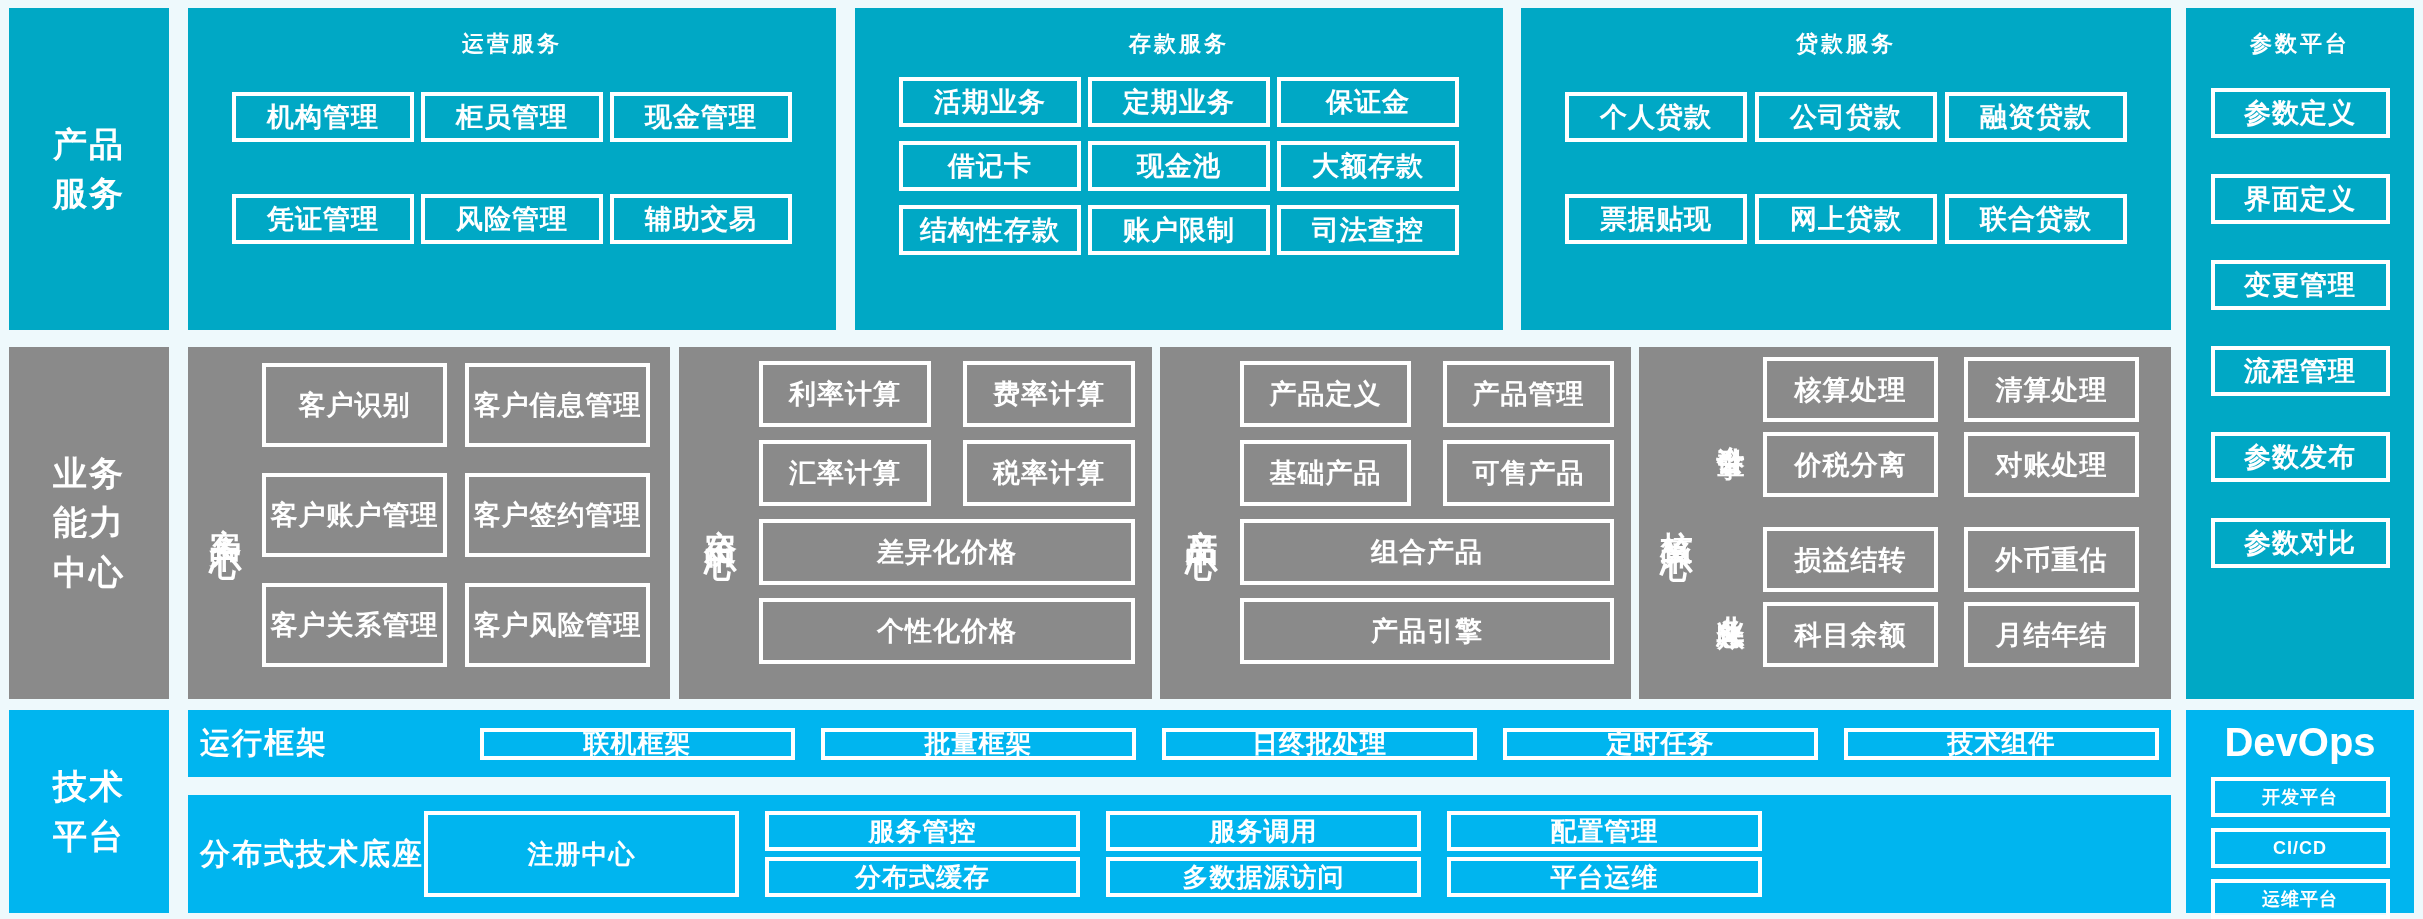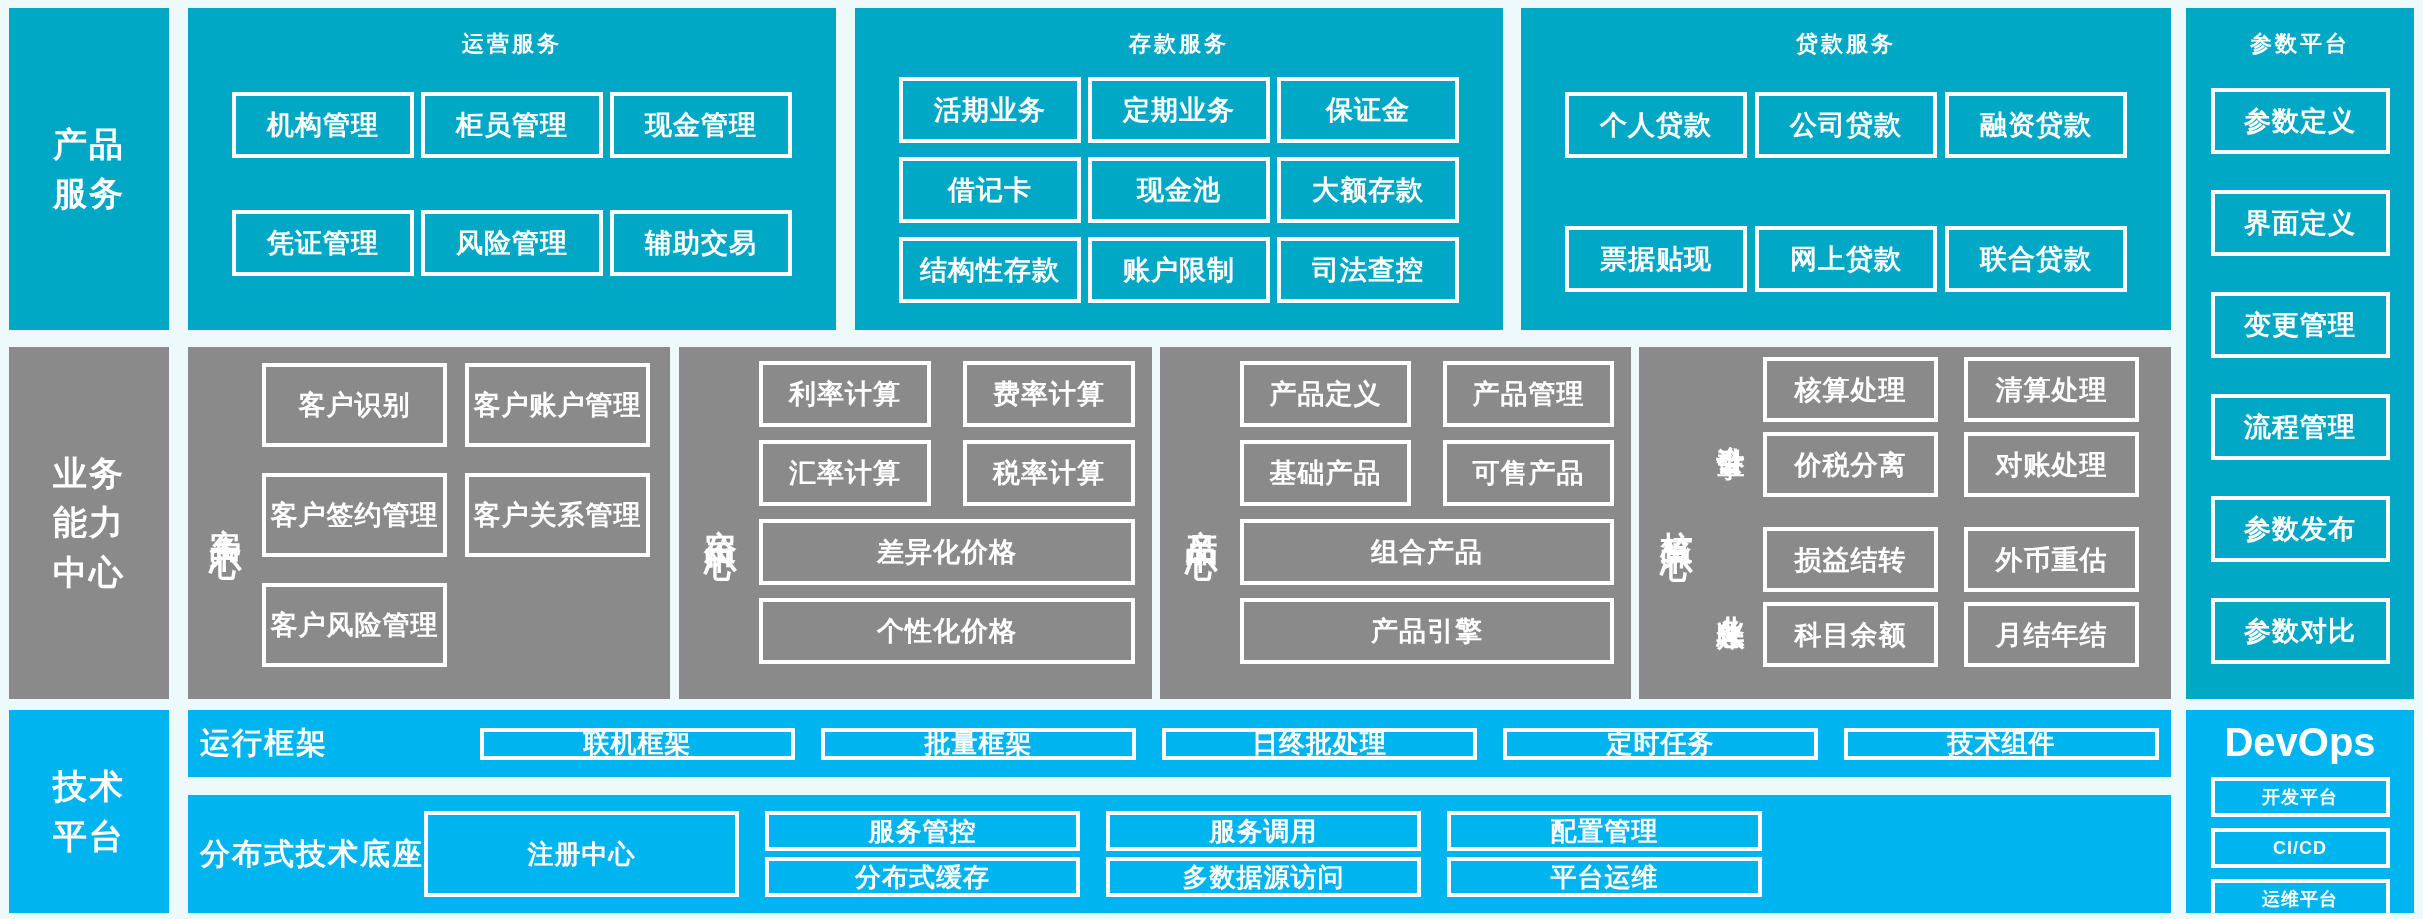--- a/index.html
+++ b/index.html
@@ -14,21 +14,21 @@
   .block{position:absolute;box-sizing:border-box;}
   .sidebar{display:flex;align-items:center;justify-content:center;
     font-size:34px;line-height:1.45;white-space:pre-line;text-align:left;letter-spacing:2px;}
   .section-title{height:40px;margin-top:16px;display:flex;align-items:center;justify-content:center;
     font-size:22px;letter-spacing:3px;}
   .box{border:4px solid #fff;display:flex;align-items:center;justify-content:center;
     font-size:27px;letter-spacing:1px;box-sizing:border-box;text-align:center;}
   
   .grid-2x3{display:grid;grid-template-columns:repeat(3,182px);justify-content:space-between;
     padding:0 44px;}
-  .h66{height:66px;}
+  .h66{height:50px;}
   
   .vcol{display:flex;flex-direction:column;align-items:center;}
   .vcol .box{width:179px;}
   
   .mid{display:flex;align-items:flex-start;}
   .vlabel{writing-mode:vertical-lr;text-orientation:upright;font-size:32px;letter-spacing:6px;
     display:flex;align-items:center;justify-content:center;}
   .sublabel{writing-mode:vertical-lr;text-orientation:upright;font-size:28px;letter-spacing:2px;}
   .g-boxes{display:grid;grid-template-columns:185px 185px;gap:26px 18px;}
   .h84{height:84px;}
@@ -89,21 +89,21 @@
       <div class="box h66">现金池</div>
       <div class="box h66">大额存款</div>
       <div class="box h66">结构性存款</div>
       <div class="box h66">账户限制</div>
       <div class="box h66">司法查控</div>
     </div>
   </div>
 
   <div class="block teal" style="left:1521px;top:8px;width:650px;height:322px;">
     <div class="section-title">贷款服务</div>
-    <div class="grid-2x3" style="margin-top:28px;row-gap:68px;">
+    <div class="grid-2x3" style="margin-top:28px;row-gap:52px;">
       <div class="box h66">个人贷款</div>
       <div class="box h66">公司贷款</div>
       <div class="box h66">融资贷款</div>
       <div class="box h66">票据贴现</div>
       <div class="box h66">网上贷款</div>
       <div class="box h66">联合贷款</div>
     </div>
   </div>
 
   <div class="block teal vcol" style="left:2186px;top:8px;width:228px;height:691px;">
@@ -115,20 +115,21 @@
       <div class="box h66">流程管理</div>
       <div class="box h66">参数发布</div>
       <div class="box h66">参数对比</div>
     </div>
   </div>
 
   <div class="block gray mid" style="left:188px;top:347px;width:482px;height:352px;padding:16px 0 0 16px;">
     <div class="vlabel" style="width:44px;height:304px;">客户中心</div>
     <div class="g-boxes" style="margin-left:14px;">
       <div class="box h84">客户识别</div>
+      <div class="box h84">客户信息管理</div>
       <div class="box h84">客户账户管理</div>
       <div class="box h84">客户签约管理</div>
       <div class="box h84">客户关系管理</div>
       <div class="box h84">客户风险管理</div>
     </div>
   </div>
 
   <div class="block gray mid" style="left:679px;top:347px;width:473px;height:352px;padding:14px 0 0 20px;">
     <div class="vlabel" style="width:44px;height:310px;">定价中心</div>
     <div class="pcol" style="margin-left:16px;width:376px;">

